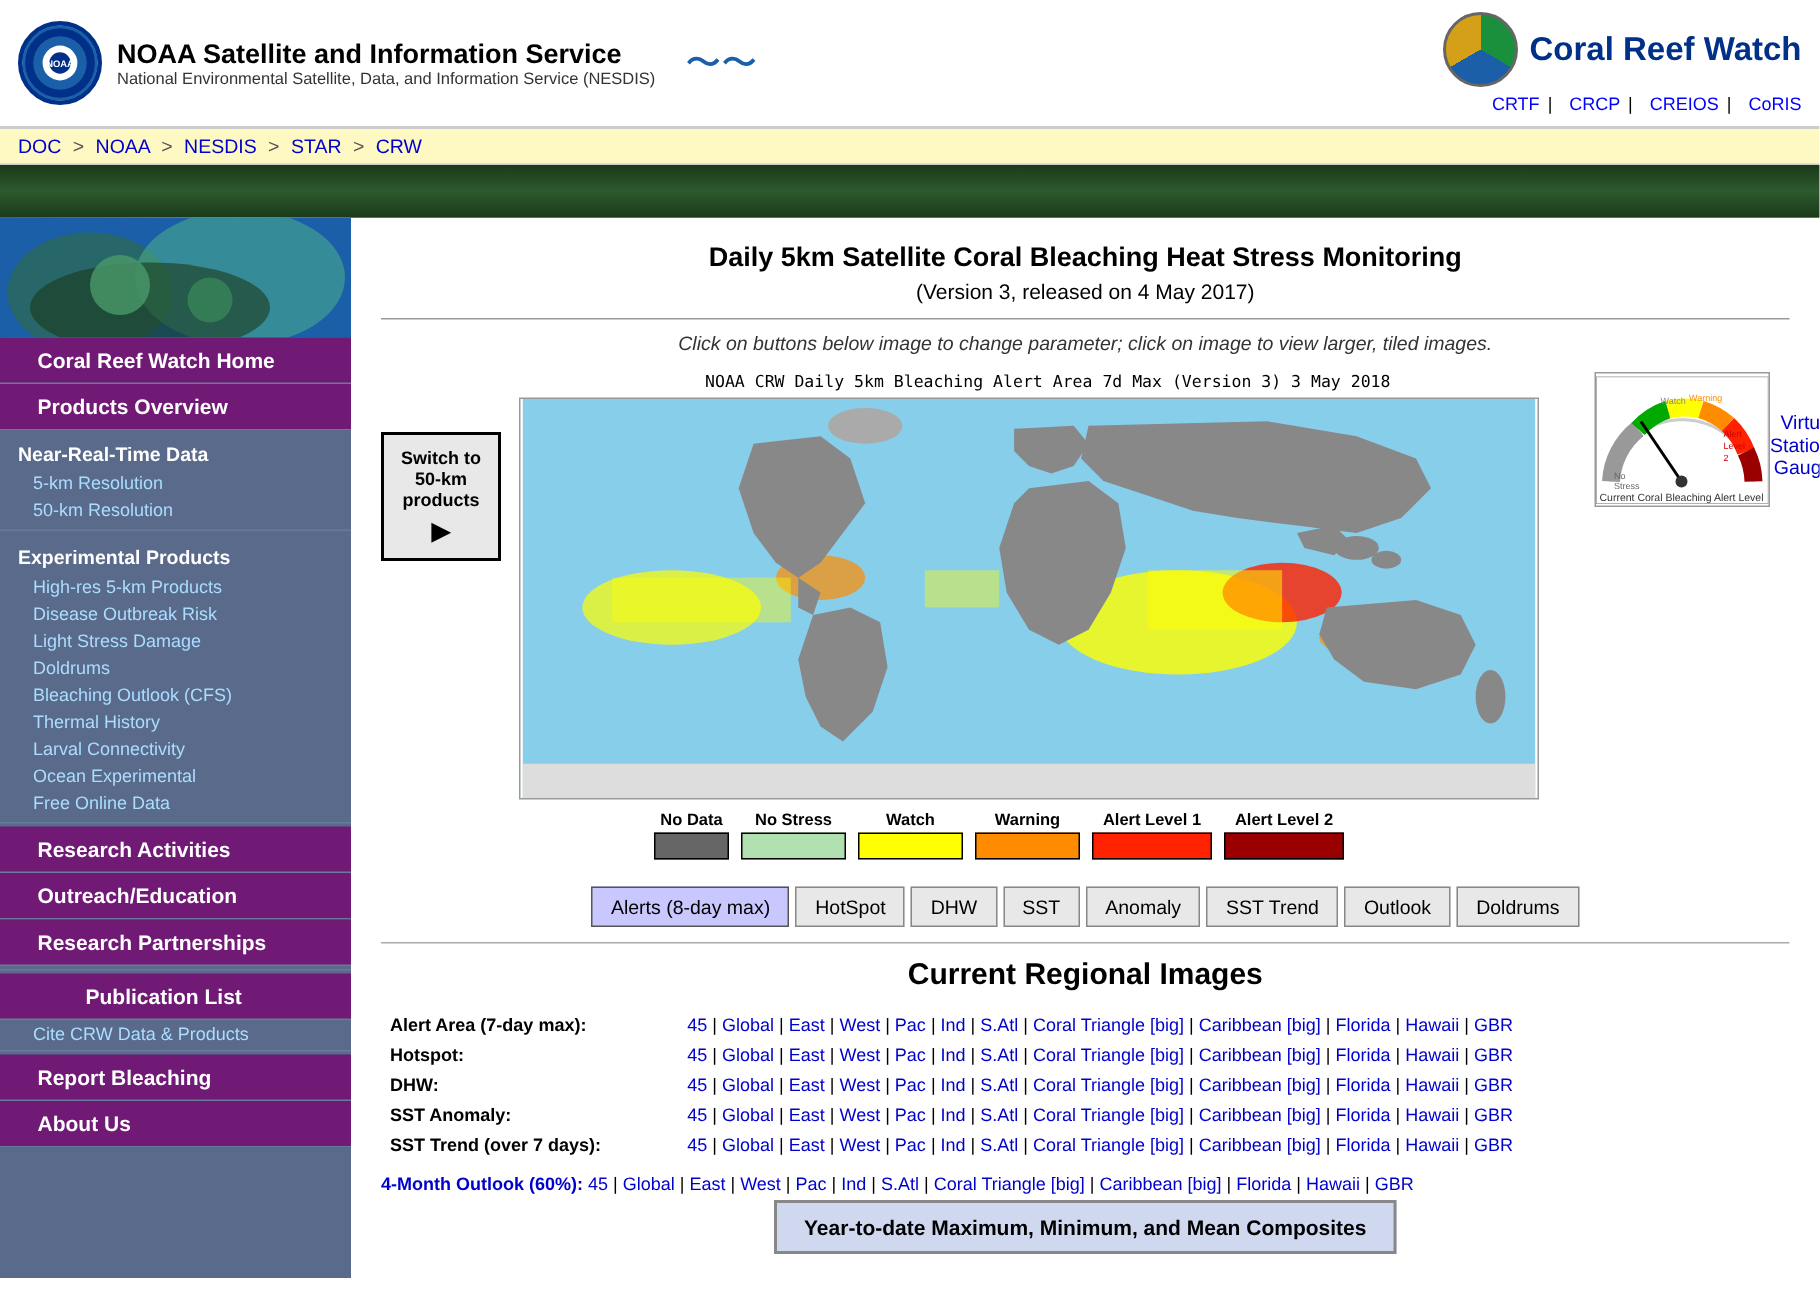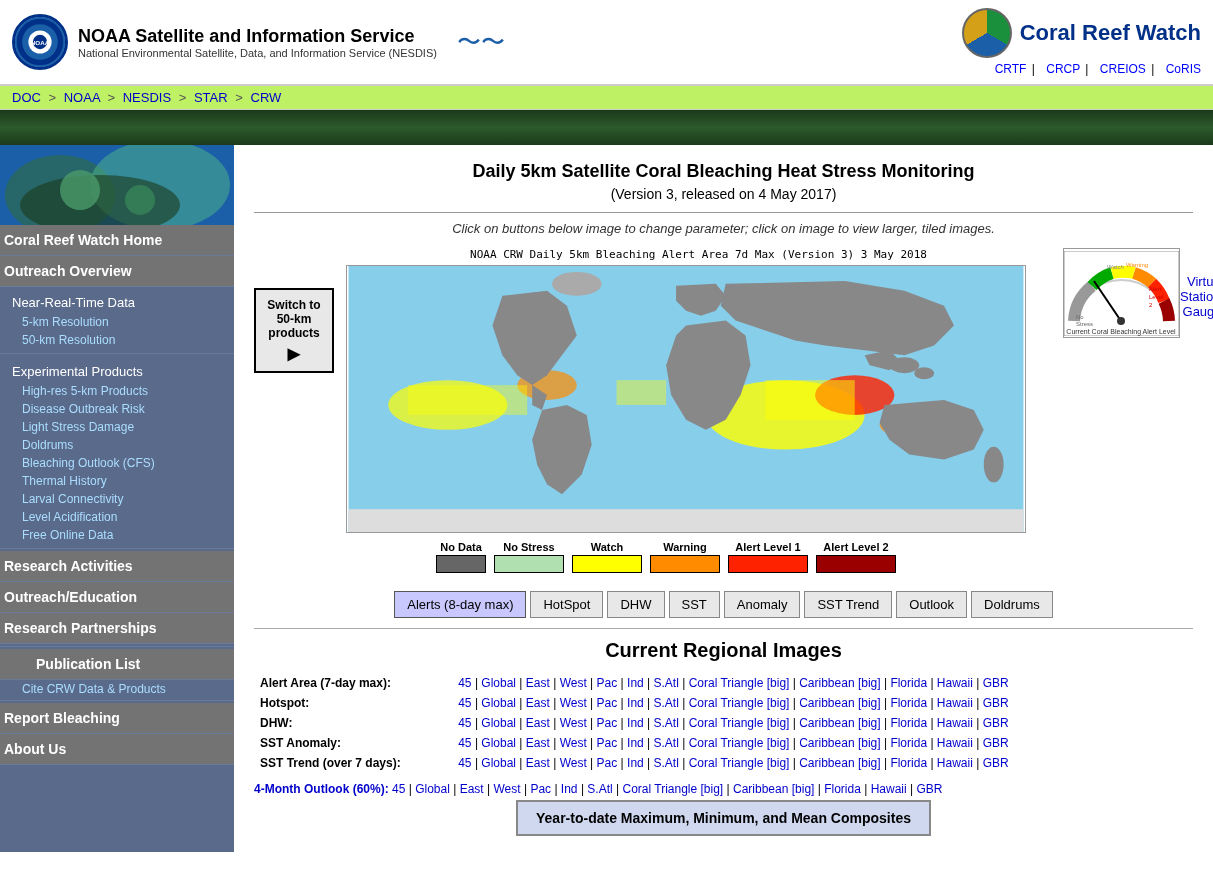--- a/index.html
+++ b/index.html
@@ -14,37 +14,37 @@
     .noaa-wave { font-size: 24px; color: #1a5fa8; margin-left: 10px; }
     #header-right { display: flex; flex-direction: column; align-items: flex-end; gap: 4px; }
     .crw-logo-area { display: flex; align-items: center; gap: 8px; }
     .crw-globe { width: 50px; height: 50px; background: conic-gradient(#1a8f3c 0deg 120deg, #1a5fa8 120deg 240deg, #d4a017 240deg 360deg); border-radius: 50%; border: 2px solid #666; }
     .crw-title { font-size: 22px; font-weight: bold; color: #003087; }
     .top-links { font-size: 12px; color: #00f; }
     .top-links a { color: #00f; text-decoration: none; margin-left: 6px; }
     .top-links span { color: #000; margin: 0 2px; }
 
     
-    #breadcrumb { background: #bef264; padding: 4px 12px; font-size: 13px; border-bottom: 1px solid #ccc; }
+    #breadcrumb { background: #fef9c3; padding: 4px 12px; font-size: 13px; border-bottom: 1px solid #ccc; }
     #breadcrumb a { color: #00c; text-decoration: none; }
     #breadcrumb span { color: #555; margin: 0 4px; }
 
     
     #banner { height: 35px; background: linear-gradient(to bottom, #1a3a1a 0%, #2d5a2d 40%, #1a3a1a 100%); display: flex; align-items: center; }
 
     
     #main { display: flex; }
 
     
     #sidebar { width: 234px; min-width: 234px; background: #5a6a8a; color: #fff; flex-shrink: 0; }
     .sidebar-img { width: 100%; height: 80px; background: linear-gradient(135deg, #2d6a4f, #52b788, #1a5fa8); overflow: hidden; display: flex; align-items: center; justify-content: center; }
     .sidebar-img svg { width: 100%; height: 100%; }
-    .sidebar-section-header { background: #737373; color: #fff; font-weight: bold; font-size: 14px; padding: 7px 4px; border-bottom: 1px solid #6a7a9a; cursor: pointer; }
+    .sidebar-section-header { background: #701a75; color: #fff; font-weight: bold; font-size: 14px; padding: 7px 25px; border-bottom: 1px solid #6a7a9a; cursor: pointer; }
     .sidebar-subsection { background: #5a6a8a; padding: 2px 0; }
-    .sidebar-subsection-header { color: #fff; font-weight: normal; font-size: 13px; padding: 6px 12px 3px; }
+    .sidebar-subsection-header { color: #fff; font-weight: bold; font-size: 13px; padding: 6px 12px 3px; }
     .sidebar-link { display: block; color: #aaddff; text-decoration: none; font-size: 12px; padding: 2px 22px; }
     .sidebar-divider { height: 1px; background: #6a7a9a; margin: 2px 0; }
 
     
     #content { flex: 1; padding: 16px 20px; }
 
     .page-title { font-size: 18px; font-weight: bold; text-align: center; color: #000; margin-bottom: 4px; }
     .page-subtitle { font-size: 14px; text-align: center; color: #000; margin-bottom: 10px; }
     .page-divider { border: none; border-top: 1px solid #999; margin: 8px 0; }
     .instruction { font-style: italic; font-size: 13px; text-align: center; color: #333; margin-bottom: 12px; }
@@ -160,41 +160,41 @@
         <ellipse cx="100" cy="60" rx="80" ry="30" fill="#1a3a1a" opacity="0.6"></ellipse>
         <circle cx="80" cy="45" r="20" fill="#4a9a6a" opacity="0.8"></circle>
         <circle cx="140" cy="55" r="15" fill="#3a8a5a" opacity="0.7"></circle>
       </svg>
     </div>
 
     <div class="sidebar-section-header">
       <a href="#" style="color:#fff;text-decoration:none;">Coral Reef Watch Home</a>
     </div>
     <div class="sidebar-section-header">
-      <a href="#" style="color:#fff;text-decoration:none;">Outreach Overview</a>
+      <a href="#" style="color:#fff;text-decoration:none;">Products Overview</a>
     </div>
 
     <div class="sidebar-subsection">
       <div class="sidebar-subsection-header">Near-Real-Time Data</div>
       <a href="#" class="sidebar-link">5-km Resolution</a>
       <a href="#" class="sidebar-link">50-km Resolution</a>
     </div>
 
     <div class="sidebar-divider"></div>
 
     <div class="sidebar-subsection">
       <div class="sidebar-subsection-header">Experimental Products</div>
       <a href="#" class="sidebar-link">High-res 5-km Products</a>
       <a href="#" class="sidebar-link">Disease Outbreak Risk</a>
       <a href="#" class="sidebar-link">Light Stress Damage</a>
       <a href="#" class="sidebar-link">Doldrums</a>
       <a href="#" class="sidebar-link">Bleaching Outlook (CFS)</a>
       <a href="#" class="sidebar-link">Thermal History</a>
       <a href="#" class="sidebar-link">Larval Connectivity</a>
-      <a href="#" class="sidebar-link">Level Acidification</a>
+      <a href="#" class="sidebar-link">Ocean Experimental</a>
       <a href="#" class="sidebar-link">Free Online Data</a>
     </div>
 
     <div class="sidebar-divider"></div>
 
     <div class="sidebar-section-header">
       <a href="#" style="color:#fff;text-decoration:none;">Research Activities</a>
     </div>
     <div class="sidebar-section-header">
       <a href="#" style="color:#fff;text-decoration:none;">Outreach/Education</a>

